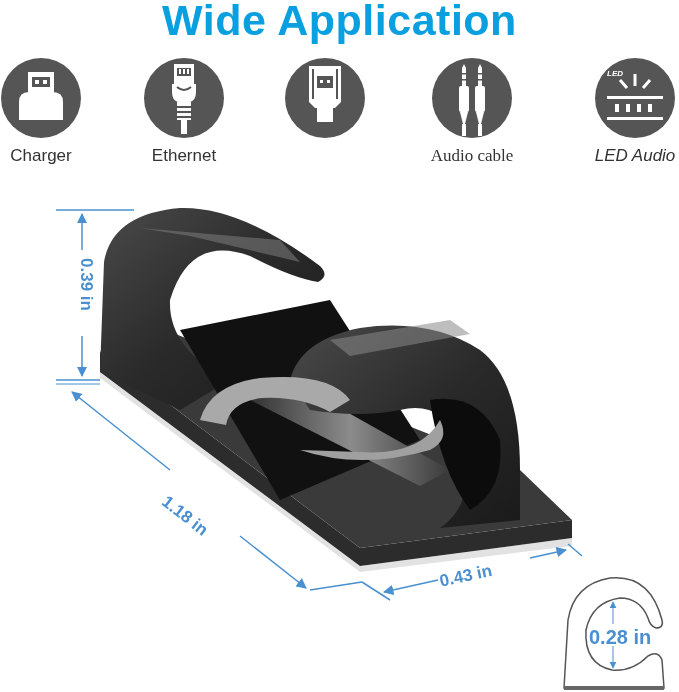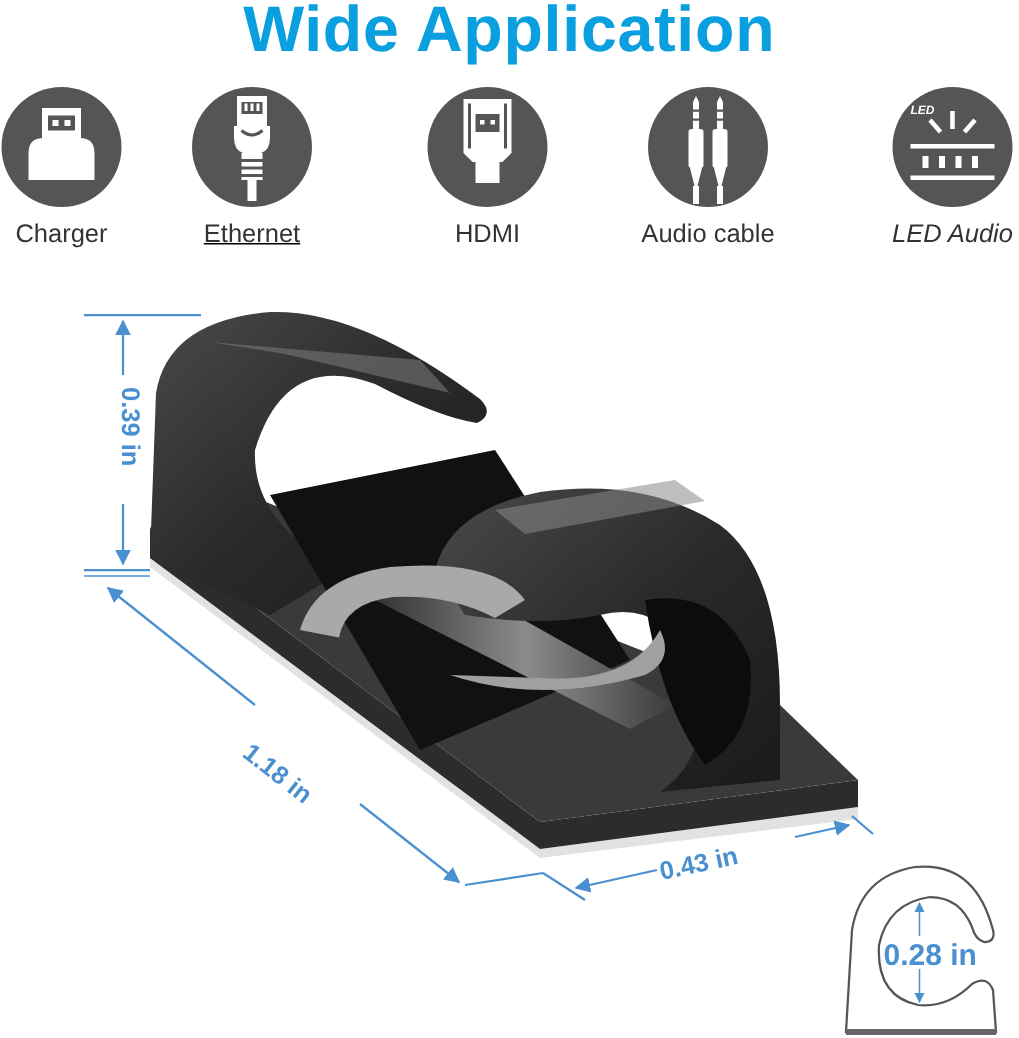--- a/index.html
+++ b/index.html
@@ -23,21 +23,21 @@
       <rect x="27" y="14" width="26" height="20" fill="#fff"></rect>
       <rect x="31" y="19" width="18" height="10" fill="#555"></rect>
       <rect x="34" y="22" width="4" height="4" fill="#fff"></rect>
       <rect x="42" y="22" width="4" height="4" fill="#fff"></rect>
       <path d="M18 62 V44 Q18 34 28 34 H52 Q62 34 62 44 V62 Z" fill="#fff"></path>
     </svg>
   </div>
   <div class="icon-label">Charger</div>
 </div>
 
-<div class="icon-item" style="left:113px;text-decoration:underline;">
+<div class="icon-item" style="left:129px;">
   <div class="icon-circle">
     <svg width="80" height="80" viewBox="0 0 80 80">
       <rect x="30" y="6" width="20" height="20" fill="#fff"></rect>
       <rect x="33" y="10" width="14" height="8" fill="#555"></rect>
       <rect x="35" y="11" width="2" height="5" fill="#fff"></rect>
         <rect x="39" y="11" width="2" height="5" fill="#fff"></rect>
         <rect x="43" y="11" width="2" height="5" fill="#fff"></rect>
       <path d="M28 26 H52 V34 Q52 42 46 44 H34 Q28 42 28 34 Z" fill="#fff"></path>
       <path d="M33 29 Q40 35 47 29" stroke="#555" stroke-width="2" fill="none"></path>
       <rect x="33" y="44" width="14" height="18" fill="#fff"></rect>
@@ -55,24 +55,23 @@
     <svg width="80" height="80" viewBox="0 0 80 80">
       <path d="M24 8 H56 V44 L50 50 H30 L24 44 Z" fill="#fff"></path>
       <rect x="27" y="11" width="2" height="30" fill="#555"></rect>
       <rect x="51" y="11" width="2" height="30" fill="#555"></rect>
       <rect x="32" y="18" width="16" height="12" fill="#555"></rect>
       <rect x="35" y="22" width="3" height="3" fill="#fff"></rect>
         <rect x="42" y="22" width="3" height="3" fill="#fff"></rect>
       <rect x="32" y="50" width="16" height="14" fill="#fff"></rect>
     </svg>
   </div>
-  <div class="icon-label">HDMI</div>
 </div>
 
-<div class="icon-item" style="left:417px;">
+<div class="icon-item" style="left:417px;font-family:Liberation Serif, serif;">
   <div class="icon-circle">
     <svg width="80" height="80" viewBox="0 0 80 80">
       <g fill="#fff">
         <path d="M32 6 L34 10 V28 H30 V10 Z"></path>
         <path d="M48 6 L50 10 V28 H46 V10 Z"></path>
         <rect x="27" y="28" width="10" height="26" rx="2"></rect>
         <rect x="43" y="28" width="10" height="26" rx="2"></rect>
         <path d="M28 54 L31 66 H33 L36 54 Z"></path>
         <path d="M44 54 L47 66 H49 L52 54 Z"></path>
         <rect x="30" y="66" width="4" height="12"></rect>

